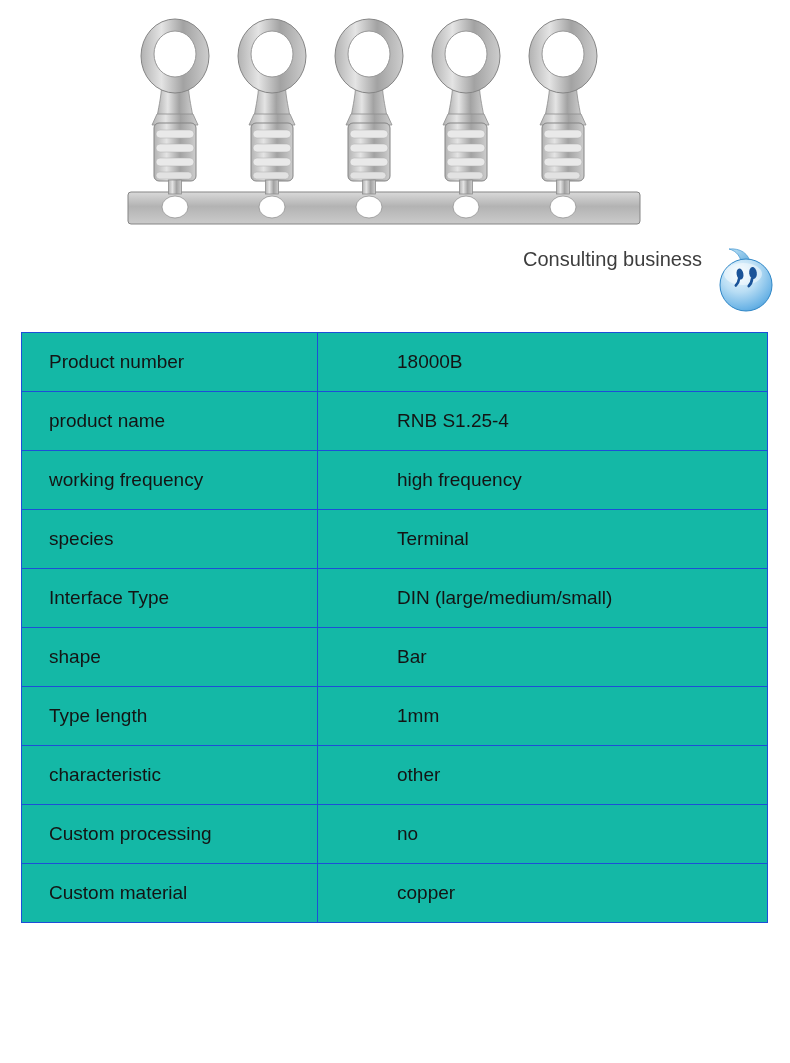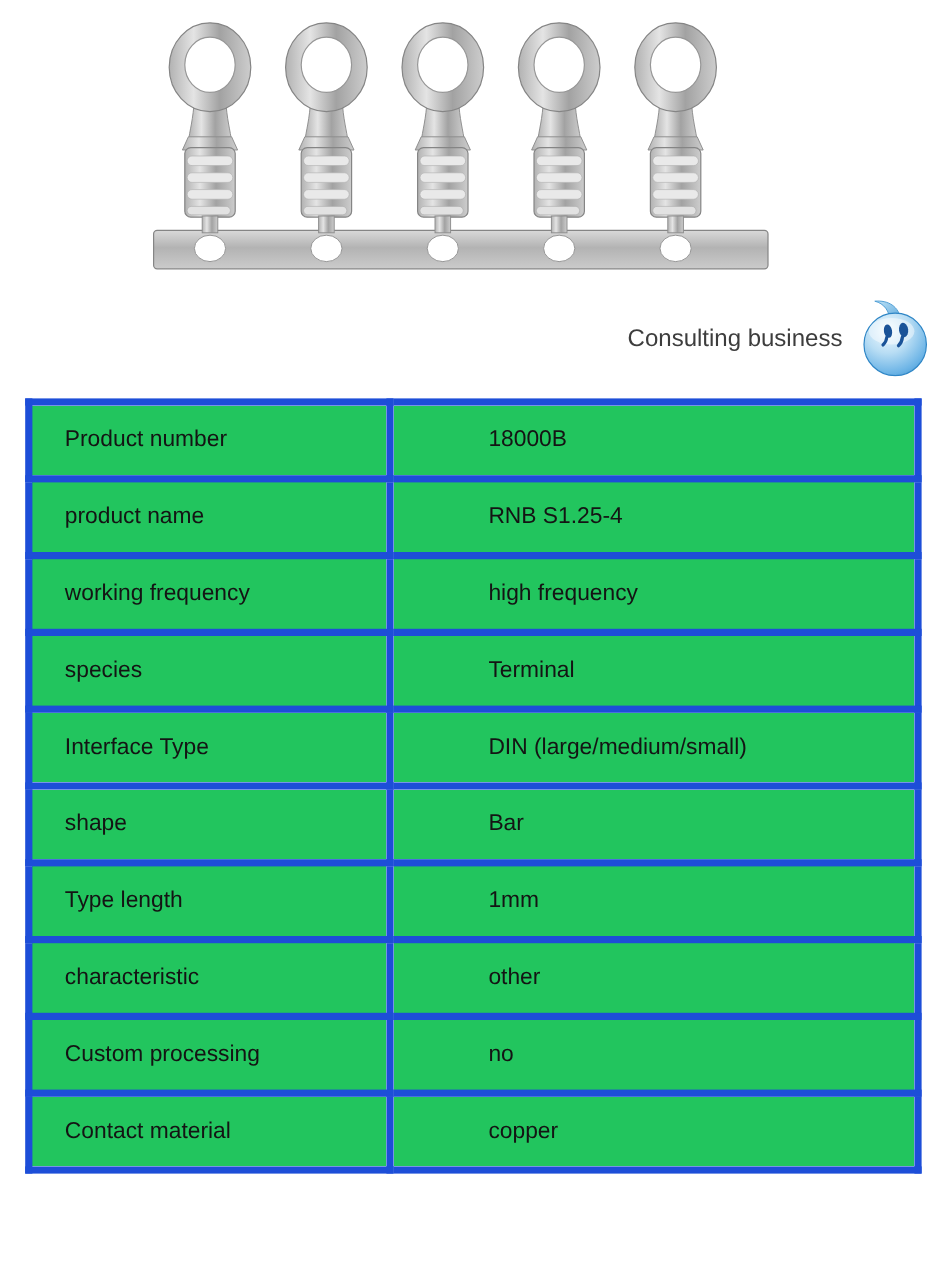--- a/index.html
+++ b/index.html
@@ -21,21 +21,21 @@
     top: 6px;
     width: 545px;
     height: 226px;
   }
   .consult-row {
     position: absolute;
     top: 248px;
     right: 10px;
     height: 68px;
     display: flex;
-    align-items: center;
+    align-items: flex-start;
     cursor: pointer;
   }
   .consult-label {
     font-size: 20px;
     color: #3d3d3d;
     margin-right: 12px;
     white-space: nowrap;
   }
   .consult-icon {
     width: 66px;
@@ -44,26 +44,26 @@
   }
   table.spec {
     position: absolute;
     left: 21px;
     top: 332px;
     width: 747px;
     border-collapse: collapse;
     table-layout: fixed;
   }
   table.spec td {
-    border: 6px solid #1d4ed8;
+    border: 1px solid #1d4ed8;
     height: 56px;
     font-size: 19px;
     color: #141414;
     vertical-align: middle;
-    background: #22c55e;
+    background: #14b8a6;
     overflow: hidden;
     white-space: nowrap;
   }
   table.spec td.c-label {
     width: 267px;
     padding-left: 27px;
   }
   table.spec td.c-value {
     padding-left: 79px;
   }
@@ -180,19 +180,19 @@
       </tr>
       <tr>
         <td class="c-label">characteristic</td>
         <td class="c-value">other</td>
       </tr>
       <tr>
         <td class="c-label">Custom processing</td>
         <td class="c-value">no</td>
       </tr>
       <tr>
-        <td class="c-label">Contact material</td>
+        <td class="c-label">Custom material</td>
         <td class="c-value">copper</td>
       </tr>
     </tbody>
   </table>
 
 </div>
 
 </body></html>

